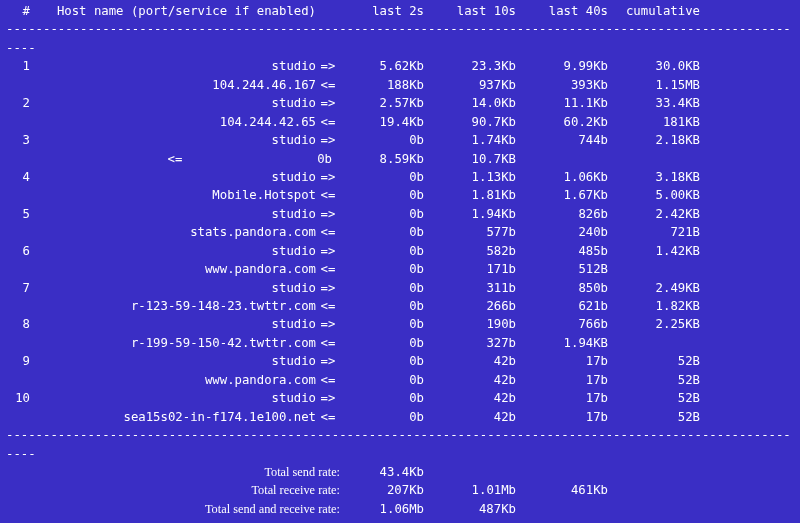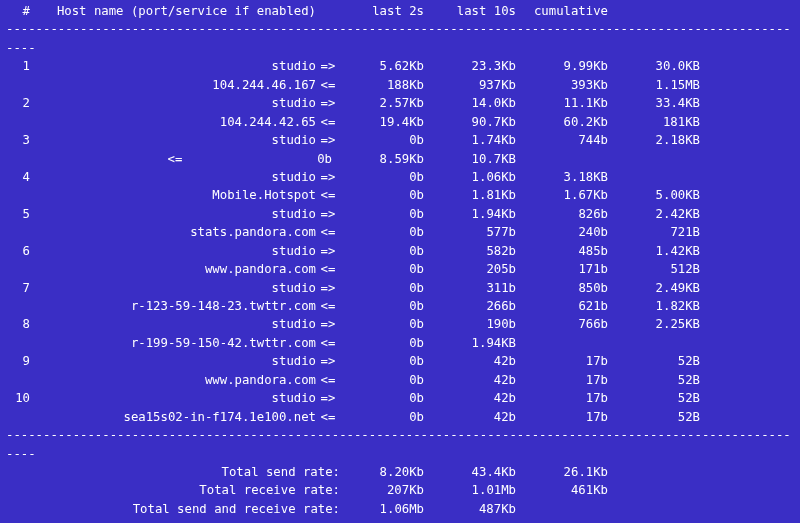--- a/index.html
+++ b/index.html
@@ -18,57 +18,58 @@
     .row, .hdr-row, .tot-row {
       display:grid;
       grid-template-columns: 28px 282px 24px 92px 92px 92px 92px;
       white-space:pre;
     }
     .num { text-align:right; padding-right:4px; }
     .ar  { text-align:center; }
     .v   { text-align:right; padding-right:8px; }
     .host{ text-align:right; }
     .sep { color:#ffffff; letter-spacing:0; overflow:hidden; }
-    .tot-row .label { grid-column: 1 / span 3; }
+    .tot-row .label { grid-column: 1 / span 3; font-family: Liberation Serif, serif; }
   </style>
 </head>
 <body>
 
 <div class="hdr-row hdr">
   <span class="num">#</span>
   <span class="host">Host name (port/service if enabled)</span>
   <span class="ar"></span>
   <span class="v">last 2s</span>
   <span class="v">last 10s</span>
+  <span class="v">last 40s</span>
   <span class="v">cumulative</span>
 </div>
 <div class="sep">--------------------------------------------------------------------------------------------------------------</div>
 
 <div id="rows">
     <div class="row"><span class="num">1</span><span class="host">studio</span><span class="ar">=&gt;</span><span class="v">5.62Kb</span><span class="v">23.3Kb</span><span class="v">9.99Kb</span><span class="v">30.0KB</span></div>
     <div class="row"><span class="num"></span><span class="host">104.244.46.167</span><span class="ar">&lt;=</span><span class="v">188Kb</span><span class="v">937Kb</span><span class="v">393Kb</span><span class="v">1.15MB</span></div>
     <div class="row"><span class="num">2</span><span class="host">studio</span><span class="ar">=&gt;</span><span class="v">2.57Kb</span><span class="v">14.0Kb</span><span class="v">11.1Kb</span><span class="v">33.4KB</span></div>
     <div class="row"><span class="num"></span><span class="host">104.244.42.65</span><span class="ar">&lt;=</span><span class="v">19.4Kb</span><span class="v">90.7Kb</span><span class="v">60.2Kb</span><span class="v">181KB</span></div>
     <div class="row"><span class="num">3</span><span class="host">studio</span><span class="ar">=&gt;</span><span class="v">0b</span><span class="v">1.74Kb</span><span class="v">744b</span><span class="v">2.18KB</span></div>
     <div class="row"><span class="num"></span><span class="ar">&lt;=</span><span class="v">0b</span><span class="v">8.59Kb</span><span class="v">10.7KB</span></div>
-    <div class="row"><span class="num">4</span><span class="host">studio</span><span class="ar">=&gt;</span><span class="v">0b</span><span class="v">1.06Kb</span><span class="v">3.18KB</span></div>
+    <div class="row"><span class="num">4</span><span class="host">studio</span><span class="ar">=&gt;</span><span class="v">0b</span><span class="v">1.13Kb</span><span class="v">1.06Kb</span><span class="v">3.18KB</span></div>
     <div class="row"><span class="num"></span><span class="host">Mobile.Hotspot</span><span class="ar">&lt;=</span><span class="v">0b</span><span class="v">1.81Kb</span><span class="v">1.67Kb</span><span class="v">5.00KB</span></div>
     <div class="row"><span class="num">5</span><span class="host">studio</span><span class="ar">=&gt;</span><span class="v">0b</span><span class="v">1.94Kb</span><span class="v">826b</span><span class="v">2.42KB</span></div>
     <div class="row"><span class="num"></span><span class="host">stats.pandora.com</span><span class="ar">&lt;=</span><span class="v">0b</span><span class="v">577b</span><span class="v">240b</span><span class="v">721B</span></div>
     <div class="row"><span class="num">6</span><span class="host">studio</span><span class="ar">=&gt;</span><span class="v">0b</span><span class="v">582b</span><span class="v">485b</span><span class="v">1.42KB</span></div>
-    <div class="row"><span class="num"></span><span class="host">www.pandora.com</span><span class="ar">&lt;=</span><span class="v">0b</span><span class="v">205b</span><span class="v">171b</span><span class="v">512B</span></div>
+    <div class="row"><span class="num"></span><span class="host">www.pandora.com</span><span class="ar">&lt;=</span><span class="v">0b</span><span class="v">171b</span><span class="v">512B</span></div>
     <div class="row"><span class="num">7</span><span class="host">studio</span><span class="ar">=&gt;</span><span class="v">0b</span><span class="v">311b</span><span class="v">850b</span><span class="v">2.49KB</span></div>
     <div class="row"><span class="num"></span><span class="host">r-123-59-148-23.twttr.com</span><span class="ar">&lt;=</span><span class="v">0b</span><span class="v">266b</span><span class="v">621b</span><span class="v">1.82KB</span></div>
     <div class="row"><span class="num">8</span><span class="host">studio</span><span class="ar">=&gt;</span><span class="v">0b</span><span class="v">190b</span><span class="v">766b</span><span class="v">2.25KB</span></div>
-    <div class="row"><span class="num"></span><span class="host">r-199-59-150-42.twttr.com</span><span class="ar">&lt;=</span><span class="v">0b</span><span class="v">1.94KB</span></div>
+    <div class="row"><span class="num"></span><span class="host">r-199-59-150-42.twttr.com</span><span class="ar">&lt;=</span><span class="v">0b</span><span class="v">327b</span><span class="v">1.94KB</span></div>
     <div class="row"><span class="num">9</span><span class="host">studio</span><span class="ar">=&gt;</span><span class="v">0b</span><span class="v">42b</span><span class="v">17b</span><span class="v">52B</span></div>
     <div class="row"><span class="num"></span><span class="host">www.pandora.com</span><span class="ar">&lt;=</span><span class="v">0b</span><span class="v">42b</span><span class="v">17b</span><span class="v">52B</span></div>
     <div class="row"><span class="num">10</span><span class="host">studio</span><span class="ar">=&gt;</span><span class="v">0b</span><span class="v">42b</span><span class="v">17b</span><span class="v">52B</span></div>
     <div class="row"><span class="num"></span><span class="host">sea15s02-in-f174.1e100.net</span><span class="ar">&lt;=</span><span class="v">0b</span><span class="v">42b</span><span class="v">17b</span><span class="v">52B</span></div>
   </div>
 
 <div class="sep">--------------------------------------------------------------------------------------------------------------</div>
 <div id="totals">
-    <div class="tot-row"><span class="host label">Total send rate:</span><span class="v">8.20Kb</span><span class="v">43.4Kb</span><span class="v">26.1Kb</span><span class="v"></span></div>
+    <div class="tot-row"><span class="host label">Total send rate:</span><span class="v">43.4Kb</span><span class="v"></span></div>
     <div class="tot-row"><span class="host label">Total receive rate:</span><span class="v">207Kb</span><span class="v">1.01Mb</span><span class="v">461Kb</span><span class="v"></span></div>
     <div class="tot-row"><span class="host label">Total send and receive rate:</span><span class="v">1.06Mb</span><span class="v">487Kb</span><span class="v"></span></div>
   </div>
 <div class="sep">--------------------------------------------------------------------------------------------------------------</div>
 
 </body></html>

